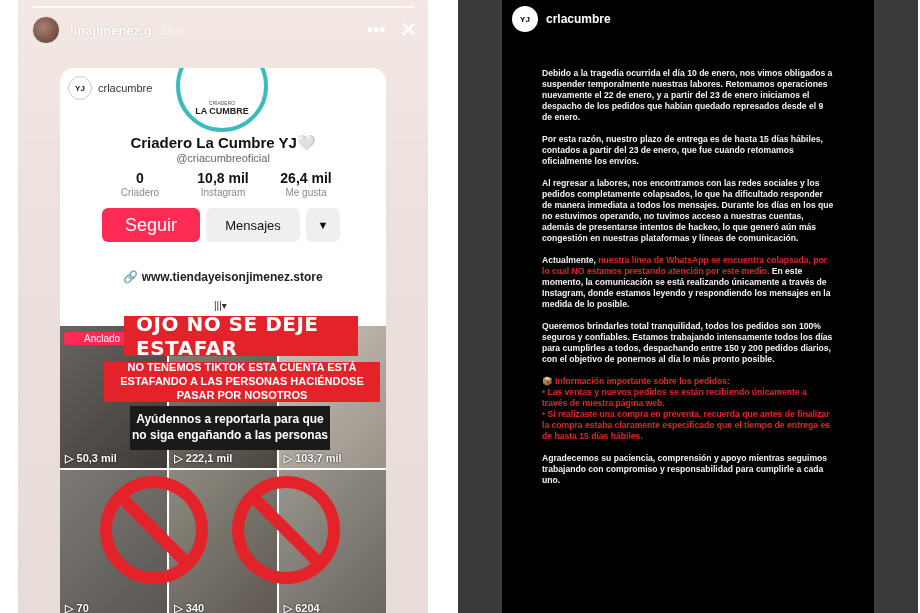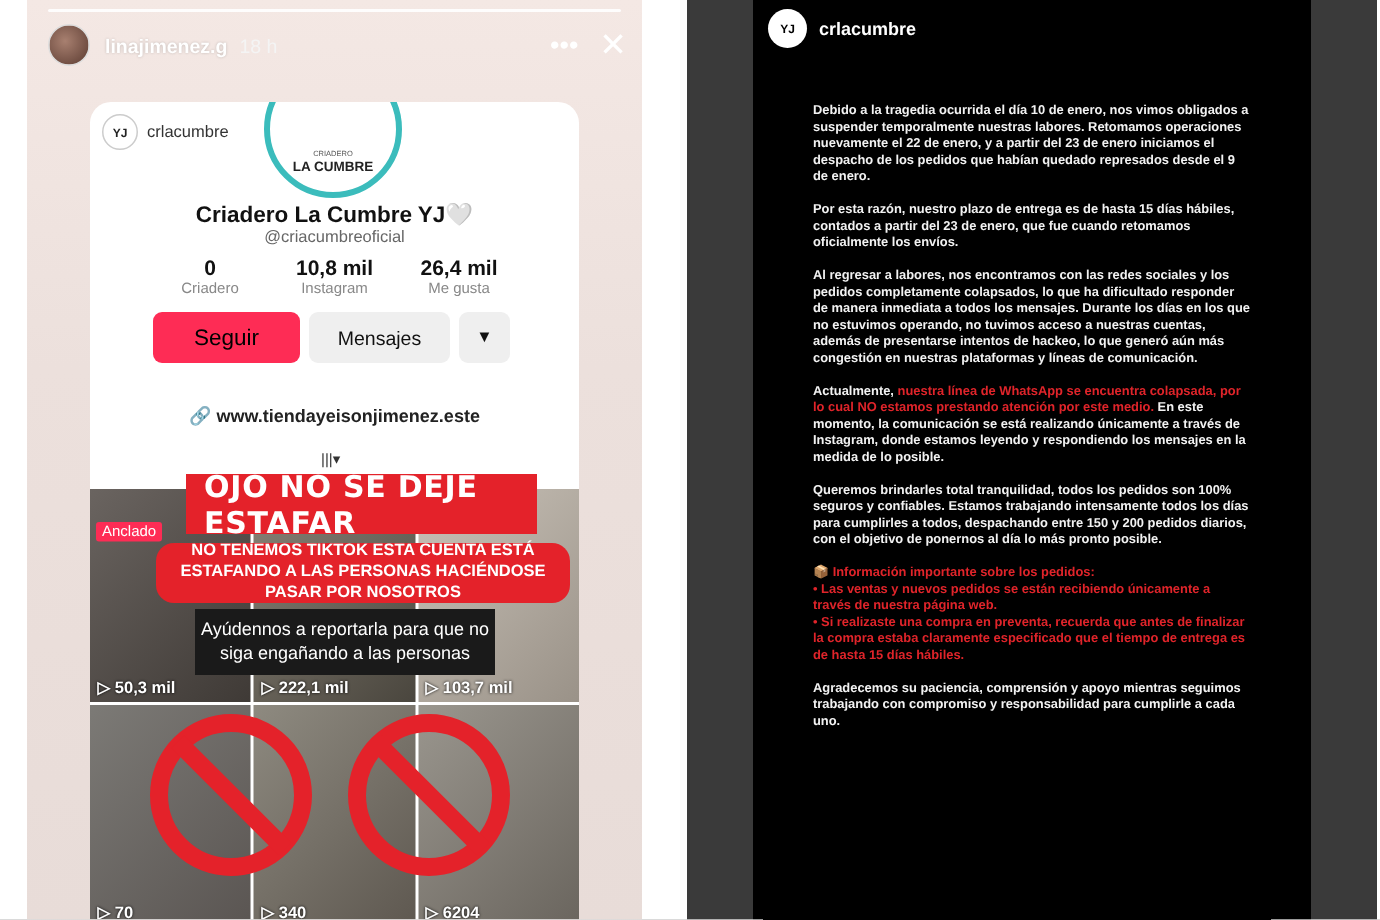--- a/index.html
+++ b/index.html
@@ -23,41 +23,41 @@
   .logo-circle { position: absolute; left: 116px; top: -28px; width: 92px; height: 92px; border-radius: 50%; border: 4px solid #3bbcbc; background: #fff; display: flex; flex-direction: column; align-items: center; justify-content: flex-end; padding-bottom: 12px; }
   .logo-sub { font-size: 5px; color: #555; }
   .logo-main { font-size: 9px; font-weight: bold; color: #222; }
   .profile-name { position: absolute; left: 0; right: 0; top: 66px; text-align: center; font-size: 15px; font-weight: bold; color: #111; }
   .profile-handle { position: absolute; left: 0; right: 0; top: 84px; text-align: center; font-size: 11px; color: #666; }
   .stats { position: absolute; left: 40px; right: 40px; top: 102px; display: flex; justify-content: space-between; }
   .stat { text-align: center; width: 80px; }
   .stat-num { font-size: 14px; font-weight: bold; color: #111; }
   .stat-label { font-size: 10px; color: #888; margin-top: 1px; }
   .actions { position: absolute; left: 42px; top: 140px; display: flex; gap: 6px; }
-  .btn-follow { width: 98px; height: 34px; border-radius: 6px; background: #fe2c55; color: #000000; font-size: 15px; display: flex; align-items: center; justify-content: center; border: none; }
+  .btn-follow { width: 98px; height: 34px; border-radius: 6px; background: #fe2c55; color: #ffffff; font-size: 18px; display: flex; align-items: center; justify-content: center; border: none; }
   .btn-msg { width: 94px; height: 34px; border-radius: 6px; background: #efefef; color: #111; font-size: 13px; display: flex; align-items: center; justify-content: center; text-align: right; }
   .btn-more { width: 34px; height: 34px; border-radius: 6px; background: #efefef; color: #111; font-size: 11px; display: flex; align-items: center; justify-content: center; }
   .contact { position: absolute; left: 0; right: 0; top: 184px; text-align: center; font-size: 12px; color: #222; }
   .link { position: absolute; left: 0; right: 0; top: 202px; text-align: center; font-size: 12px; color: #222; font-weight: bold; }
   .tab-indicator { position: absolute; left: 154px; top: 232px; font-size: 10px; color: #333; }
 
   .grid { position: absolute; left: 0; top: 258px; width: 326px; height: 290px; display: grid; grid-template-columns: repeat(3, 1fr); grid-template-rows: 142px 148px; gap: 2px; }
   .tile { position: relative; overflow: hidden; }
   .t1 { background: linear-gradient(135deg, #6a6460, #3f3a36); }
   .t2 { background: linear-gradient(135deg, #8a8478, #4a463e); }
   .t3 { background: linear-gradient(135deg, #c9c2b8, #9a9288); }
   .t4 { background: linear-gradient(135deg, #7c7a76, #5a5552); }
   .t5 { background: linear-gradient(135deg, #8e8a80, #5e5850); }
   .t6 { background: linear-gradient(135deg, #9a968e, #6a655e); }
   .views { position: absolute; left: 5px; bottom: 3px; color: #fff; font-size: 11px; font-weight: bold; text-shadow: 0 0 2px #000; }
-  .pinned { position: absolute; left: 4px; top: 22px; background: #fe2c55; color: #fff; font-size: 10px; padding: 1px 4px; border-radius: 2px; }
+  .pinned { position: absolute; left: 4px; top: 6px; background: #fe2c55; color: #fff; font-size: 10px; padding: 1px 20px; border-radius: 2px; }
 
   .warn1 { position: absolute; left: 106px; top: 316px; width: 234px; height: 40px; background: #e4222a; color: #fff; font-weight: bold; font-size: 20px; display: flex; align-items: center; justify-content: center; letter-spacing: 0.5px; font-family: "DejaVu Sans", sans-serif; padding-left: 12px; }
-  .warn2 { position: absolute; left: 86px; top: 362px; width: 276px; height: 40px; background: #e4222a; color: #fff; font-weight: bold; font-size: 11px; line-height: 1.25; display: flex; align-items: center; justify-content: center; text-align: center; padding: 0 6px; border-radius: 12px; }
-  .warn3 { position: absolute; left: 112px; top: 406px; width: 200px; height: 44px; background: #1a1a1a; color: #fff; font-weight: normal; font-size: 12px; line-height: 1.3; display: flex; align-items: center; justify-content: center; text-align: center; }
+  .warn2 { position: absolute; left: 86px; top: 362px; width: 276px; height: 40px; background: #e4222a; color: #fff; font-weight: bold; font-size: 11px; line-height: 1.25; display: flex; align-items: center; justify-content: center; text-align: center; padding: 0 6px; }
+  .warn3 { position: absolute; left: 112px; top: 406px; width: 200px; height: 44px; background: #1a1a1a; color: #fff; font-weight: bold; font-size: 12px; line-height: 1.3; display: flex; align-items: center; justify-content: center; text-align: center; }
 
   .nosign { position: absolute; width: 108px; height: 108px; border-radius: 50%; border: 12px solid #e4222a; }
   .nosign::after { content: ""; position: absolute; left: 50%; top: 50%; width: 120%; height: 12px; background: #e4222a; transform: translate(-50%, -50%) rotate(45deg); }
 
   
   .story-right { position: absolute; left: 458px; top: 0; width: 460px; height: 613px; background: #3a3a3a; overflow: hidden; }
   .phone { position: absolute; left: 44px; top: 0; width: 372px; height: 613px; background: #000; border-radius: 0; }
   .r-header { position: absolute; left: 10px; top: 6px; display: flex; align-items: center; gap: 8px; }
   .r-avatar { width: 26px; height: 26px; border-radius: 50%; background: #fff; color: #000; font-size: 8px; display: flex; align-items: center; justify-content: center; font-weight: bold; }
   .r-name { color: #fff; font-size: 12px; font-weight: bold; }
@@ -107,21 +107,21 @@
         <div class="stat">
           <div class="stat-num">26,4 mil</div>
           <div class="stat-label">Me gusta</div>
         </div>
       </div>
       <div class="actions">
         <div class="btn-follow">Seguir</div>
         <div class="btn-msg">Mensajes</div>
         <div class="btn-more">▼</div>
       </div>
-      <div class="link">🔗 www.tiendayeisonjimenez.este</div>
+      <div class="link">🔗 www.tiendayeisonjimenez.store</div>
       <div class="tab-indicator">|||▾</div>
 
       <div class="grid">
         <div class="tile t1">
           <span class="pinned">Anclado</span>
           <span class="views">▷ 50,3 mil</span>
         </div>
         <div class="tile t2">
           <span class="views">▷ 222,1 mil</span>
         </div>

